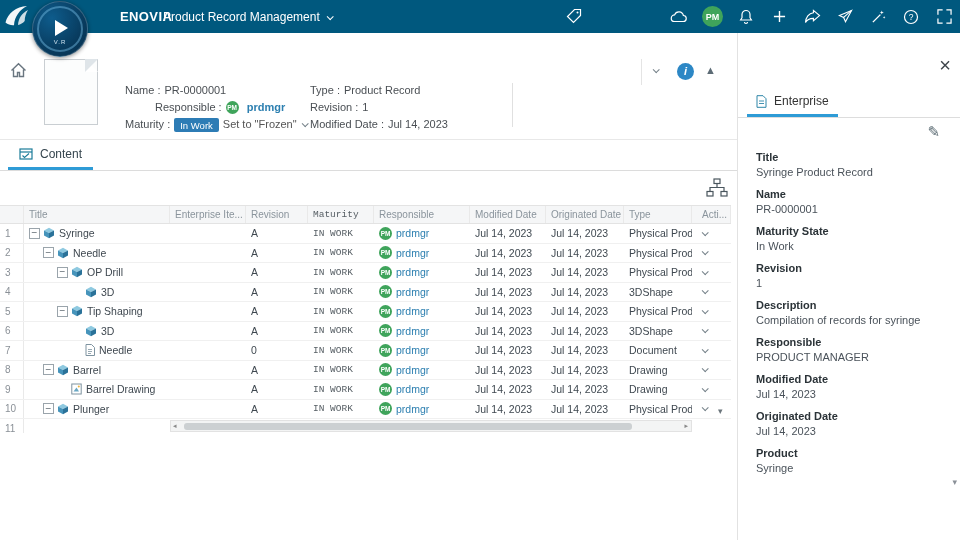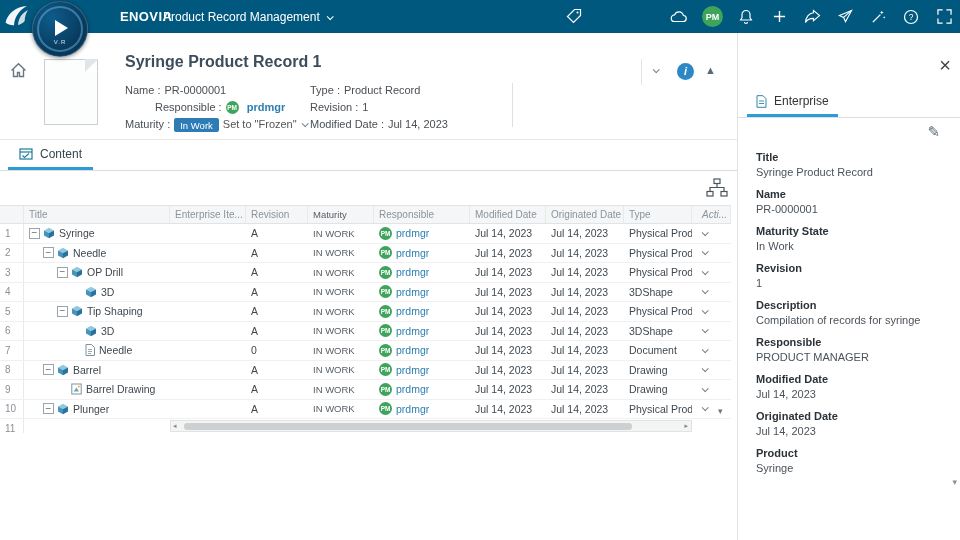--- a/index.html
+++ b/index.html
@@ -60,26 +60,26 @@
   .thead { position:absolute; top:205px; left:0; width:731px; height:19px; background:#f5f6f7;
            border-top:1px solid #e3e3e3; border-bottom:1px solid #e3e3e3; display:flex; font-size:10px; color:#8A949C; }
   .th { padding-left:5px; line-height:17px; border-right:1px solid #e9e9e9; overflow:hidden; white-space:nowrap; cursor:pointer; }
   .tbody { position:absolute; top:224px; left:0; width:731px; height:209px; overflow:hidden; }
   .trow { display:flex; height:19.5px; border-bottom:1px solid #f0f0f0; font-size:10.5px; color:#3F4850; align-items:stretch; }
   .td { padding-left:5px; overflow:hidden; white-space:nowrap; display:flex; align-items:center; }
   .c-num  { width:24px;  color:#8a9097; border-right:1px solid #e9e9e9; font-size:10px; }
   .c-title{ width:146px; }
   .c-ent  { width:76px; }
   .c-rev  { width:62px; }
-  .c-mat  { width:66px; font-size:9.5px; color:#565e64; }
+  .c-mat  { width:66px; font-size:9.5px; color:#565e64;font-family:Liberation Mono, monospace; }
   .c-resp { width:96px; }
   .c-mod  { width:76px; }
   .c-orig { width:78px; }
   .c-type { width:68px; }
-  .c-act  { width:39px; padding-left:10px; cursor:pointer;font-style:italic; }
+  .c-act  { width:39px; padding-left:10px; cursor:pointer; }
   .ind { flex:none; }
   .exp { flex:none; width:11px; height:11px; border:1px solid #9aa4ab; background:#fff; color:#5a656d; font-size:10px;
          display:flex; align-items:center; justify-content:center; margin-right:3px; line-height:1; cursor:pointer; }
   .exp.sp { border:none; background:transparent; cursor:default; }
   .icn { flex:none; display:flex; margin-right:4px; }
   .av { flex:none; width:13px; height:13px; border-radius:50%; background:#3FA45B; color:#fff; font-size:6.5px; font-weight:bold;
         display:flex; align-items:center; justify-content:center; margin-right:4px; }
   .lnk { color:#2C7FB0; cursor:pointer; }
 
   .hscroll { position:absolute; left:170px; top:420px; width:522px; height:12px; background:#f3f4f4; border:1px solid #e2e2e2; cursor:pointer; }
@@ -189,21 +189,20 @@
     </div>
   </div>
 
   <div class="header">
     <span class="home">
       <svg width="17" height="16" viewBox="0 0 17 16">
           <path d="M1.5 8.5 L8.5 1.8 L15.5 8.5 M3.5 7.5 v7 h4 v-4 h2 v4 h4 v-7" fill="none" stroke="#6A7680" stroke-width="1.4"></path>
         </svg>
     </span>
     <div class="thumb"></div>
-    <div class="rtitle">Syringe Product Record 1</div>
 
     <div class="hf" style="left:125px; top:51px;">
       <span>Name :</span>
       <span>PR-0000001</span>
     </div>
     <div class="hf" style="left:125px; top:68px;padding-left:30px;">
       <span>Responsible :</span>
       <span class="av">PM</span>
       <span class="lnk">prdmgr</span>
     </div>

